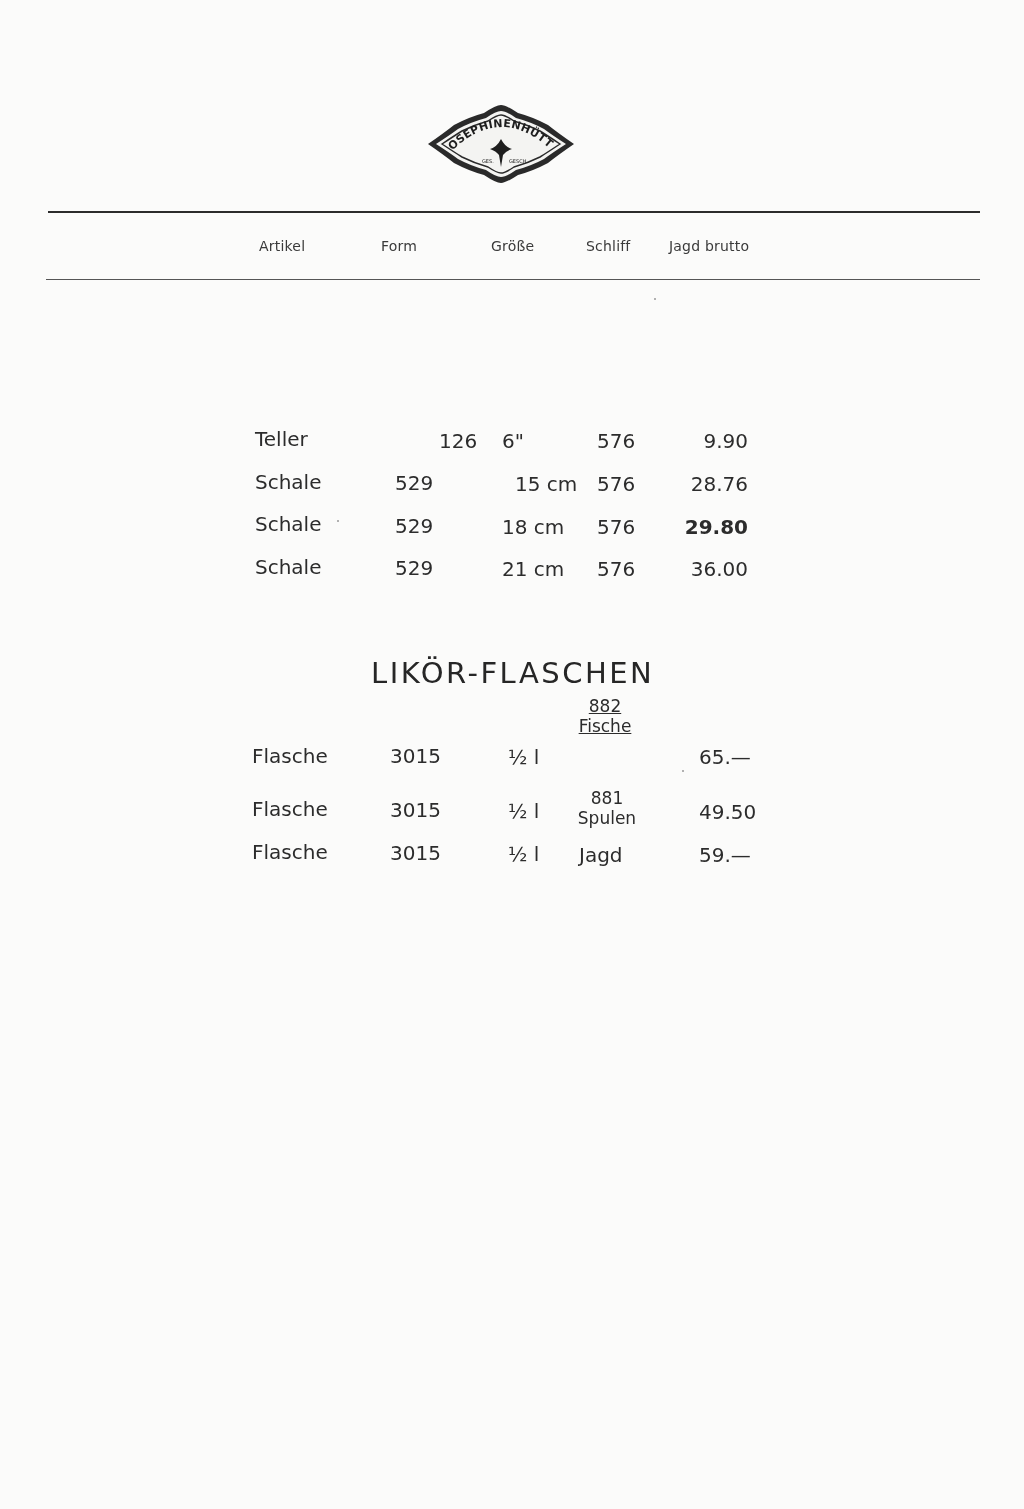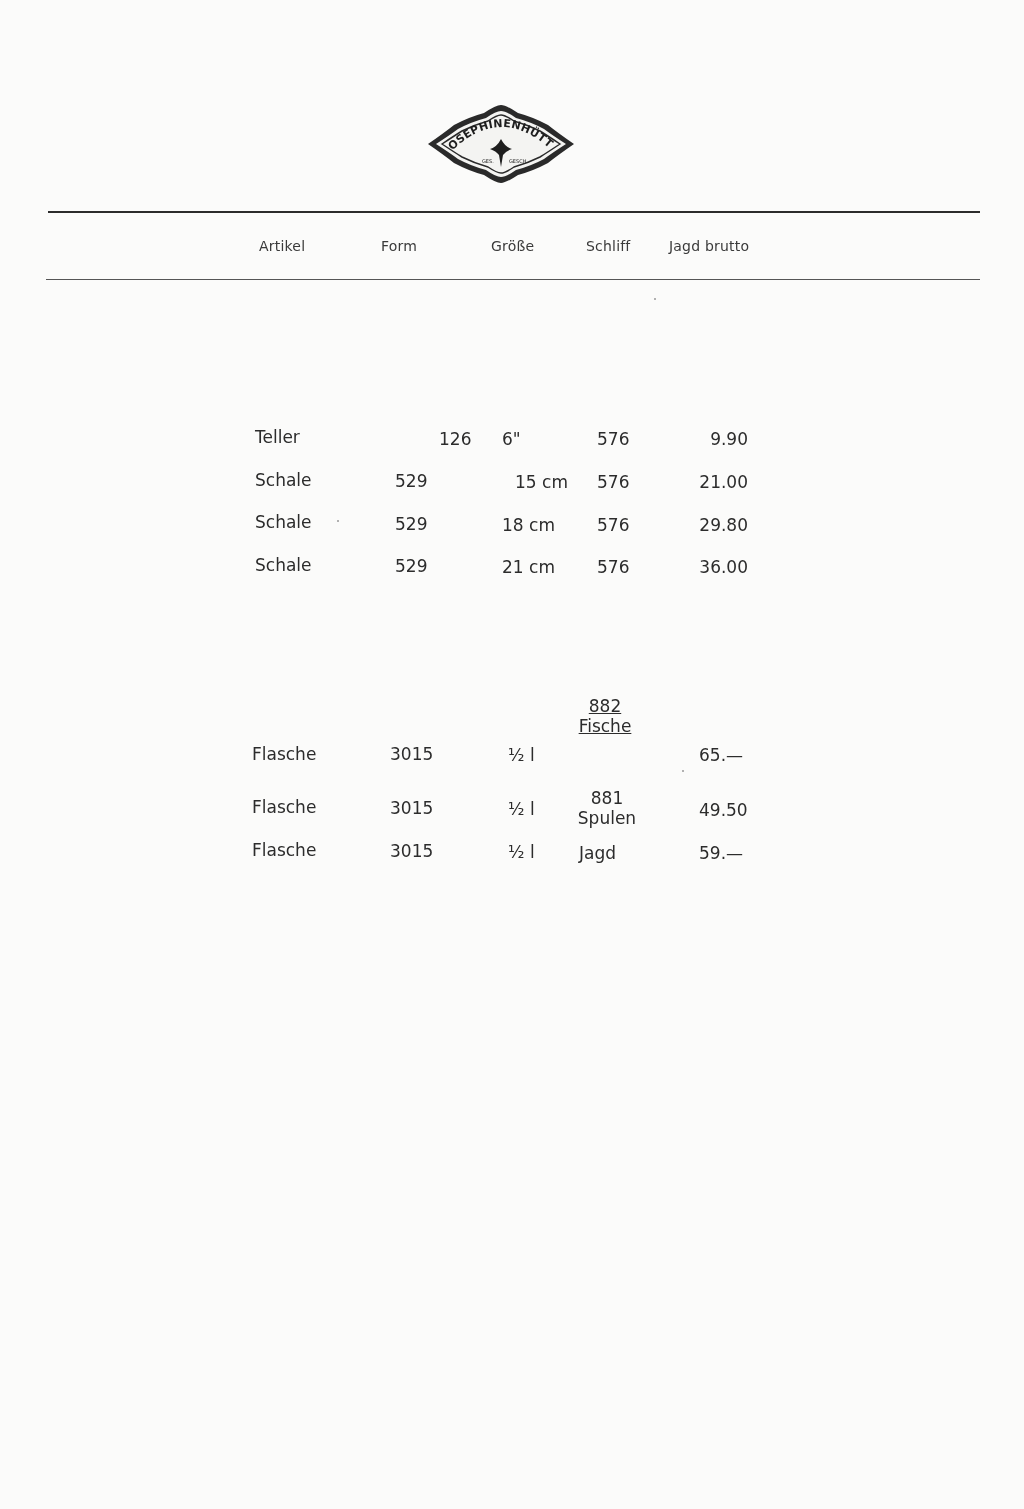--- a/index.html
+++ b/index.html
@@ -53,21 +53,21 @@
     .section-title {
       position: absolute;
       font-size: 29px;
       letter-spacing: 2.5px;
       color: #262626;
       font-weight: normal;
       white-space: nowrap;
     }
     .cell {
       position: absolute;
-      font-size: 17px;
+      font-size: 20px;
       color: #2c2c2c;
       white-space: nowrap;
     }
     .cell.right { text-align: right; }
     .stack {
       position: absolute;
       font-size: 17px;
       color: #2c2c2c;
       text-align: center;
       line-height: 20px;
@@ -120,39 +120,40 @@
     <div class="cell" style="left:502px; top:429px;">6"</div>
     <div class="cell" style="left:597px; top:429px;">576</div>
     <div class="cell right" style="left:668px; top:429px; width:80px;">9.90</div>
   </div>
 
   <div>
     <div class="cell" style="left:255px; top:470px;">Schale</div>
     <div class="cell" style="left:395px; top:471px;">529</div>
     <div class="cell" style="left:515px; top:472px;">15 cm</div>
     <div class="cell" style="left:597px; top:472px;">576</div>
-    <div class="cell right" style="left:668px; top:472px; width:80px;">21.00</div>
+    <div class="cell right" style="left:668px; top:472px; width:80px;">28.76</div>
   </div>
 
   <div>
     <div class="cell" style="left:255px; top:512px;">Schale</div>
     <div class="cell" style="left:395px; top:514px;">529</div>
     <div class="cell" style="left:502px; top:515px;">18 cm</div>
     <div class="cell" style="left:597px; top:515px;">576</div>
-    <div class="cell right" style="left:668px; top:515px; width:80px;">29.80</div>
+    <div class="cell right" style="left:668px; top:515px; width:80px;font-weight:bold;">29.80</div>
   </div>
 
   <div>
     <div class="cell" style="left:255px; top:555px;">Schale</div>
     <div class="cell" style="left:395px; top:556px;">529</div>
     <div class="cell" style="left:502px; top:557px;">21 cm</div>
     <div class="cell" style="left:597px; top:557px;">576</div>
     <div class="cell right" style="left:668px; top:557px; width:80px;">36.00</div>
   </div>
 
+  <div class="section-title" style="left:371px; top:656px;">LIKÖR-FLASCHEN</div>
 
   <div>
     <div class="cell" style="left:252px; top:744px;">Flasche</div>
     <div class="cell" style="left:390px; top:744px;">3015</div>
     <div class="cell" style="left:508px; top:745px;">½ l</div>
     <div class="stack" style="left:565px; top:696px;text-decoration:underline;">
       <span>882</span>
       <span>Fische</span>
     </div>
     <div class="cell" style="left:699px; top:745px;">65.—</div>

